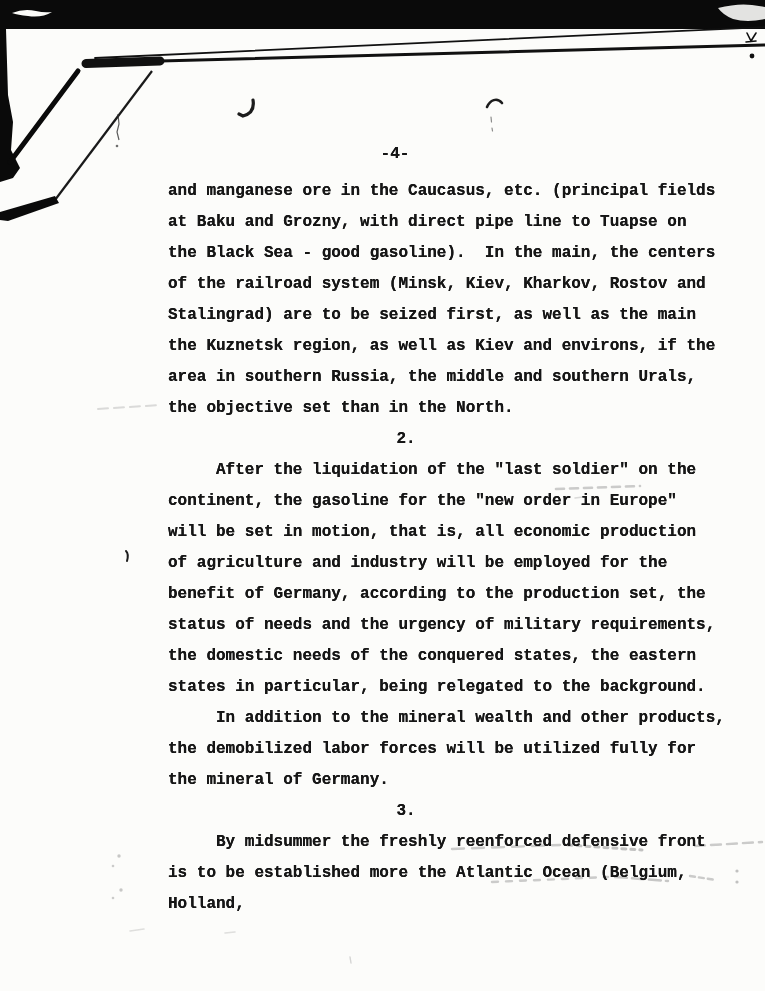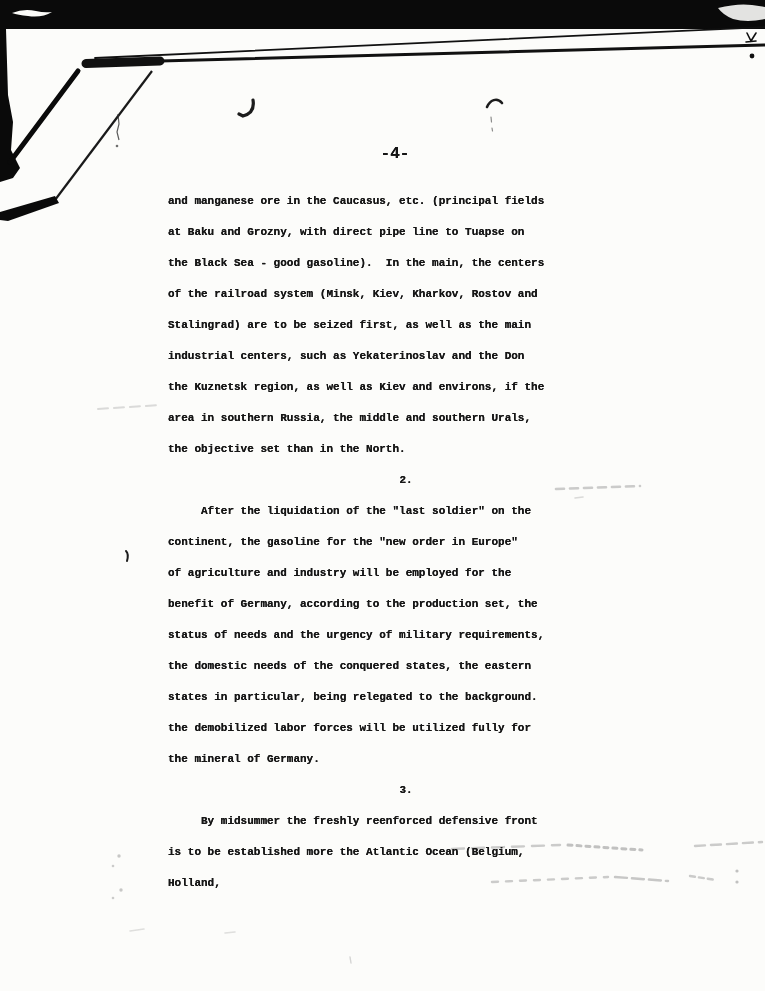--- a/index.html
+++ b/index.html
@@ -11,22 +11,22 @@
     font-family:"Liberation Mono","DejaVu Sans Mono",monospace;
   }
   #artifacts{position:absolute;left:0;top:0;width:765px;height:991px;pointer-events:none;}
   .pagenum{
     position:absolute;top:145px;left:395px;transform:translateX(-50%);
     font-size:16px;font-weight:700;color:#141414;
     text-shadow:0 0 .5px #141414;
     white-space:pre;
   }
   #textblock{
-    position:absolute;left:168px;top:186px;width:560px;
-    font-size:11px;font-weight:700;line-height:31px;color:#161616;
+    position:absolute;left:168px;top:176px;width:560px;
+    font-size:16px;font-weight:700;line-height:31px;color:#161616;
     text-shadow:0 0 .45px #161616;
   }
   .line{white-space:pre;height:31px;}
   .line.center{text-align:center;padding-right:84px;}
   .line.right{text-align:left;padding-right:20px;}
 </style>
 </head>
 <body>
 
 <div id="page">
@@ -87,32 +87,33 @@
   </svg>
 
   <div class="pagenum">-4-</div>
 
   <div id="textblock">
     <div class="line">and manganese ore in the Caucasus, etc. (principal fields</div>
     <div class="line">at Baku and Grozny, with direct pipe line to Tuapse on</div>
     <div class="line">the Black Sea - good gasoline).  In the main, the centers</div>
     <div class="line">of the railroad system (Minsk, Kiev, Kharkov, Rostov and</div>
     <div class="line">Stalingrad) are to be seized first, as well as the main</div>
-    <div class="line">industrial centers, such as Yekaterinoslav and the Don</div>
     <div class="line">the Kuznetsk region, as well as Kiev and environs, if the</div>
     <div class="line">area in southern Russia, the middle and southern Urals,</div>
     <div class="line">the objective set than in the North.</div>
     <div class="line center">2.</div>
     <div class="line">     After the liquidation of the "last soldier" on the</div>
     <div class="line">continent, the gasoline for the "new order in Europe"</div>
+    <div class="line">will be set in motion, that is, all economic production</div>
     <div class="line">of agriculture and industry will be employed for the</div>
     <div class="line">benefit of Germany, according to the production set, the</div>
     <div class="line">status of needs and the urgency of military requirements,</div>
     <div class="line">the domestic needs of the conquered states, the eastern</div>
     <div class="line">states in particular, being relegated to the background.</div>
+    <div class="line">     In addition to the mineral wealth and other products,</div>
     <div class="line">the demobilized labor forces will be utilized fully for</div>
     <div class="line">the mineral of Germany.</div>
     <div class="line center">3.</div>
     <div class="line">     By midsummer the freshly reenforced defensive front</div>
     <div class="line">is to be established more the Atlantic Ocean (Belgium,</div>
     <div class="line right">Holland,</div>
   </div>
 
 </div>
 

